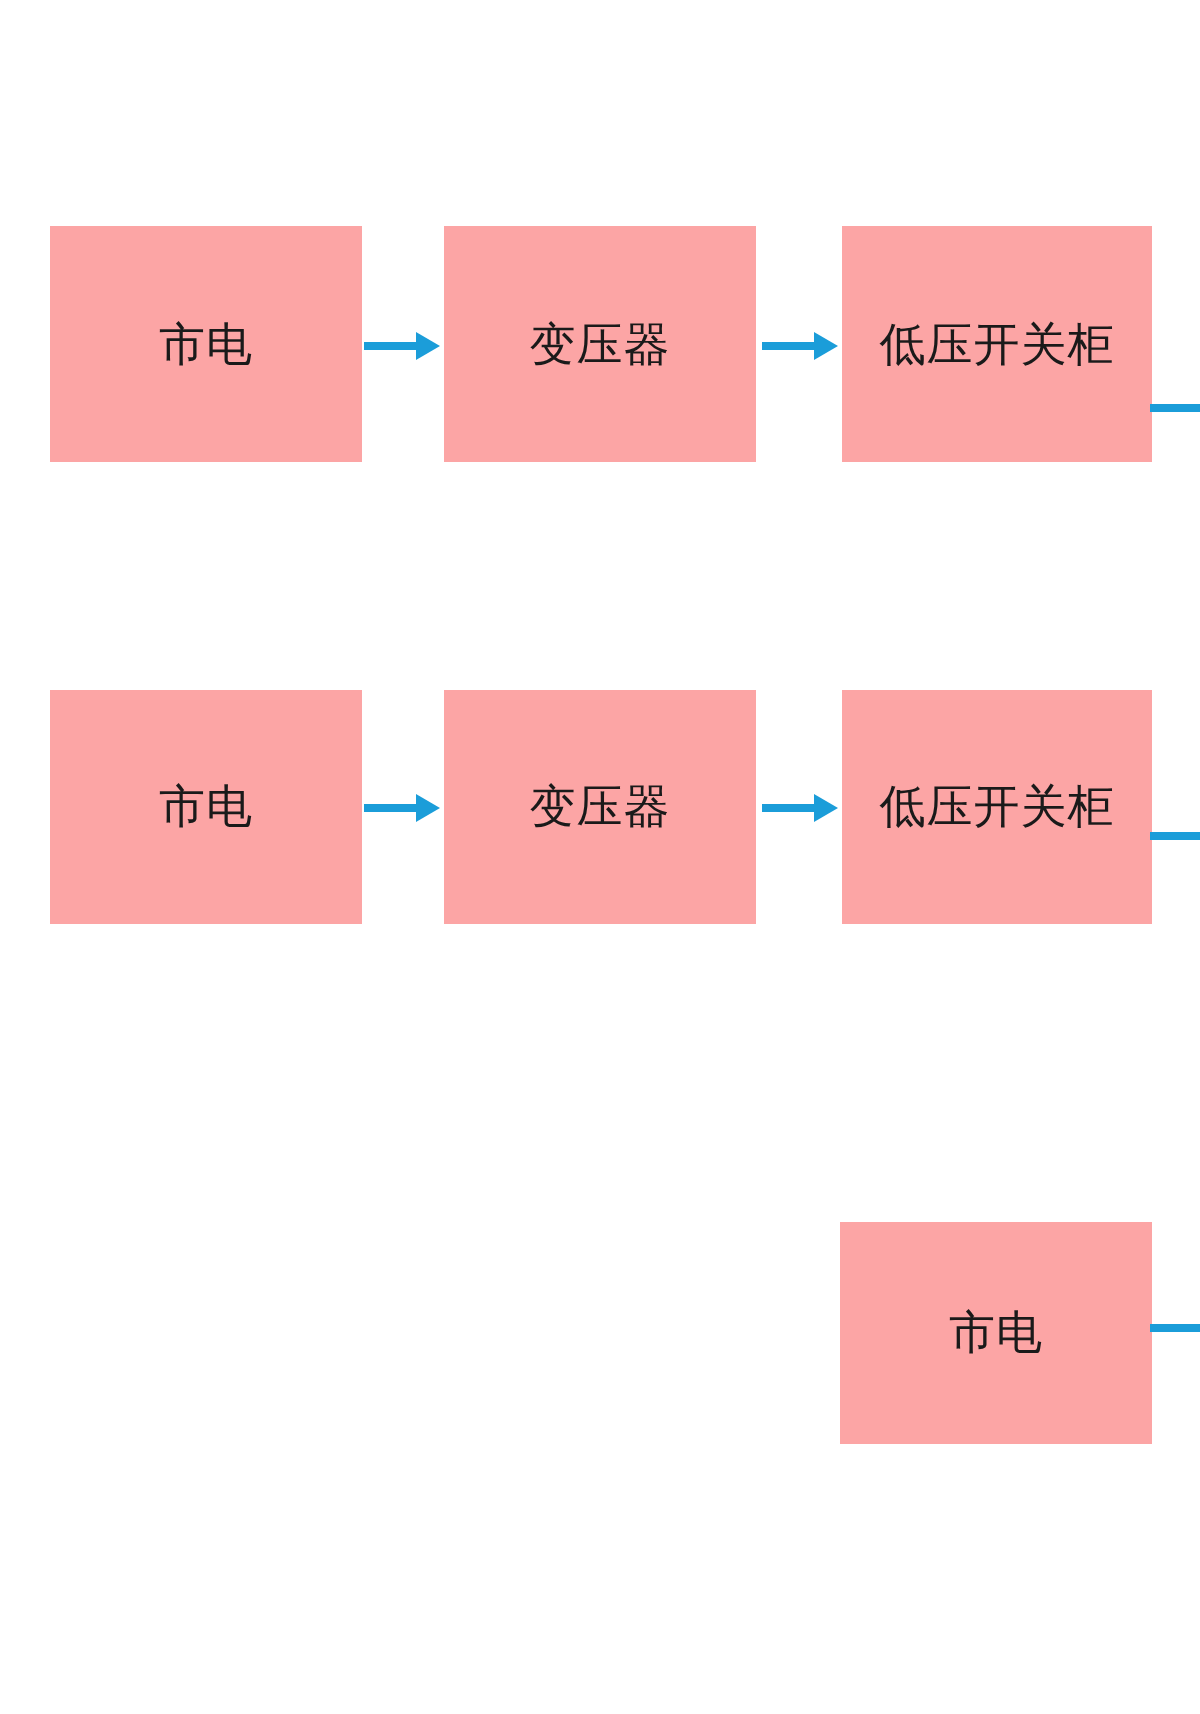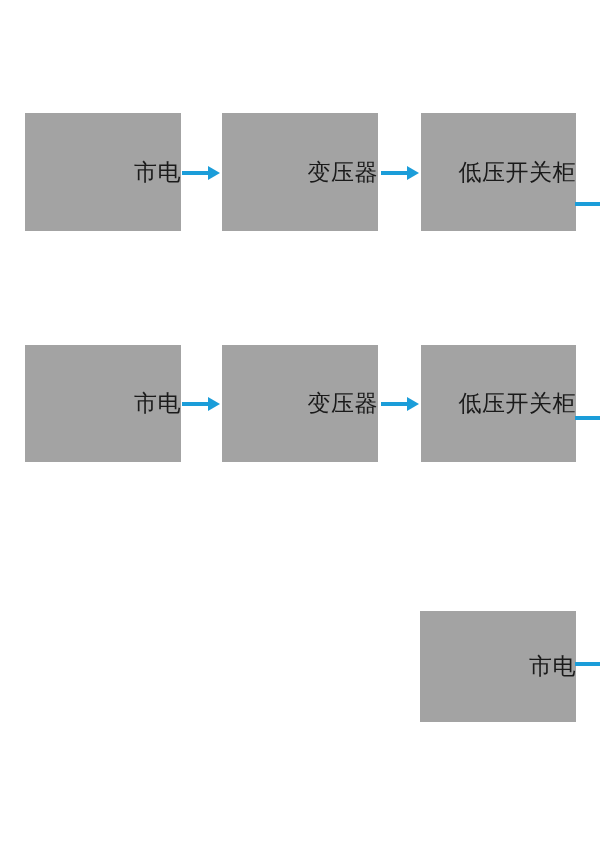--- a/index.html
+++ b/index.html
@@ -13,24 +13,24 @@
   }
   #canvas {
     position: relative;
     width: 600px;
     height: 857px;
     background: #ffffff;
     overflow: hidden;
   }
   .node {
     position: absolute;
-    background: #a3a3a3;
+    background: #fca5a5;
     display: flex;
     align-items: center;
-    justify-content: flex-end;
+    justify-content: center;
     box-sizing: border-box;
   }
   .node-label {
     font-size: 23px;
     line-height: 1;
     color: #1a1a1a;
     letter-spacing: 0.5px;
     white-space: nowrap;
     font-weight: 400;
   }

